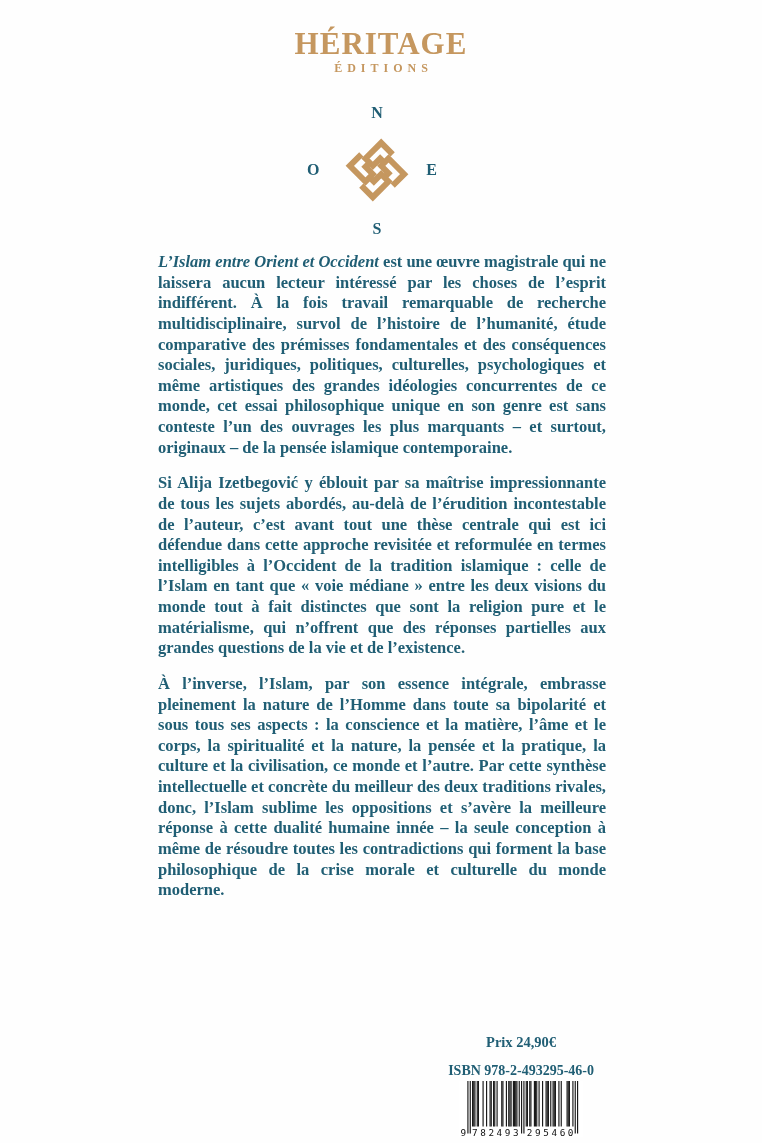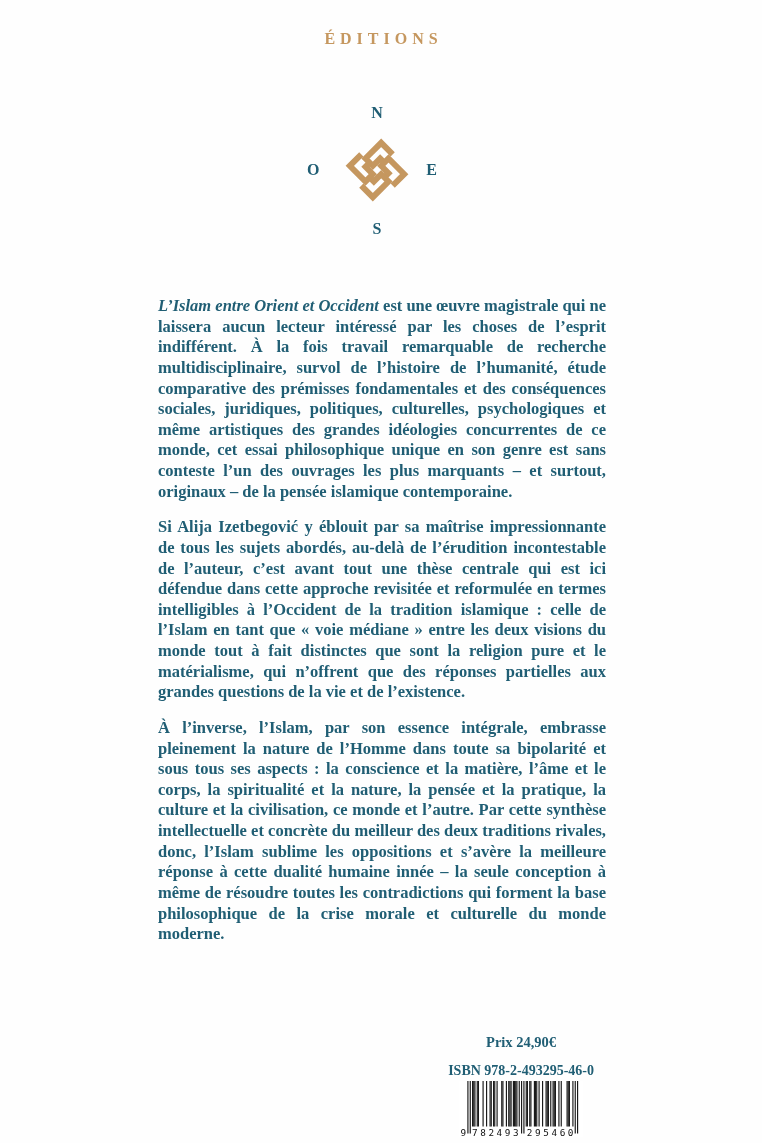--- a/index.html
+++ b/index.html
@@ -9,61 +9,61 @@
     margin:0 auto;
     background:var(--background,#fefefe);
     font-family:"Liberation Serif",serif;
     color:var(--text-teal,#205e74);
     overflow:hidden;
   }
 
   
   .publisher{position:absolute;top:28px;left:0;right:0;text-align:center;color:var(--accent-gold,#c5975f);}
   .pub-name{font-size:31px;font-weight:bold;letter-spacing:1px;line-height:1;}
-  .pub-sub{font-size:16px;font-weight:bold;letter-spacing:5px;margin-top:3px;line-height:1;text-indent:5px;}
+  .pub-sub{font-size:12px;font-weight:bold;letter-spacing:5px;margin-top:3px;line-height:1;text-indent:5px;}
 
   
   .compass{position:absolute;top:100px;left:307px;width:140px;height:140px;}
   .dir{position:absolute;font-size:16px;font-weight:600;color:var(--text-teal,#205e74);line-height:1;}
   .dir-n{top:5px;left:50%;transform:translateX(-50%);}
   .dir-s{bottom:3px;left:50%;transform:translateX(-50%);}
   .dir-o{left:0;top:50%;transform:translateY(-50%);}
   .dir-e{right:10px;top:50%;transform:translateY(-50%);}
   .ornament{
     position:absolute;top:50%;left:50%;transform:translate(-50%,-50%);
     width:74px;height:74px;color:var(--accent-gold,#c5975f);
   }
   .ornament svg{display:block;width:100%;height:100%;}
 
   
   .synopsis{
     position:absolute;top:252px;left:158px;width:448px;
     text-align:justify;
     font-size:16.5px;line-height:1.25;font-weight:bold;
     color:var(--text-teal,#205e74);
-    margin-top:44px;
   }
   .synopsis p{margin:0 0 15px 0;}
   .synopsis em{font-style:italic;}
 
   
   .footer{position:absolute;top:1034px;right:168px;text-align:center;color:var(--text-teal,#205e74);}
   .price{font-size:14.5px;font-weight:bold;line-height:1.15;}
   .isbn{font-size:14px;font-weight:bold;line-height:1.15;margin-top:12px;}
   .barcode{display:inline-block;margin-top:2px;background:#fff;}
   .barcode svg{display:block;width:124px;height:56px;}
   .barcode rect{fill:var(--barcode-ink,#1a1a1a);}
   .barcode text{font:8px "DejaVu Sans Mono",monospace;fill:#111;}
 </style>
 </head>
 <body>
 
 <div class="page">
 
   <header class="publisher">
+    <div class="pub-name">HÉRITAGE</div>
     <div class="pub-sub">ÉDITIONS</div>
   </header>
 
   <div class="compass">
     <span class="dir dir-n">N</span>
     <span class="dir dir-o">O</span>
     <span class="dir dir-e">E</span>
     <span class="dir dir-s">S</span>
     <div class="ornament">
       <svg viewBox="0 0 100 100" aria-hidden="true">

